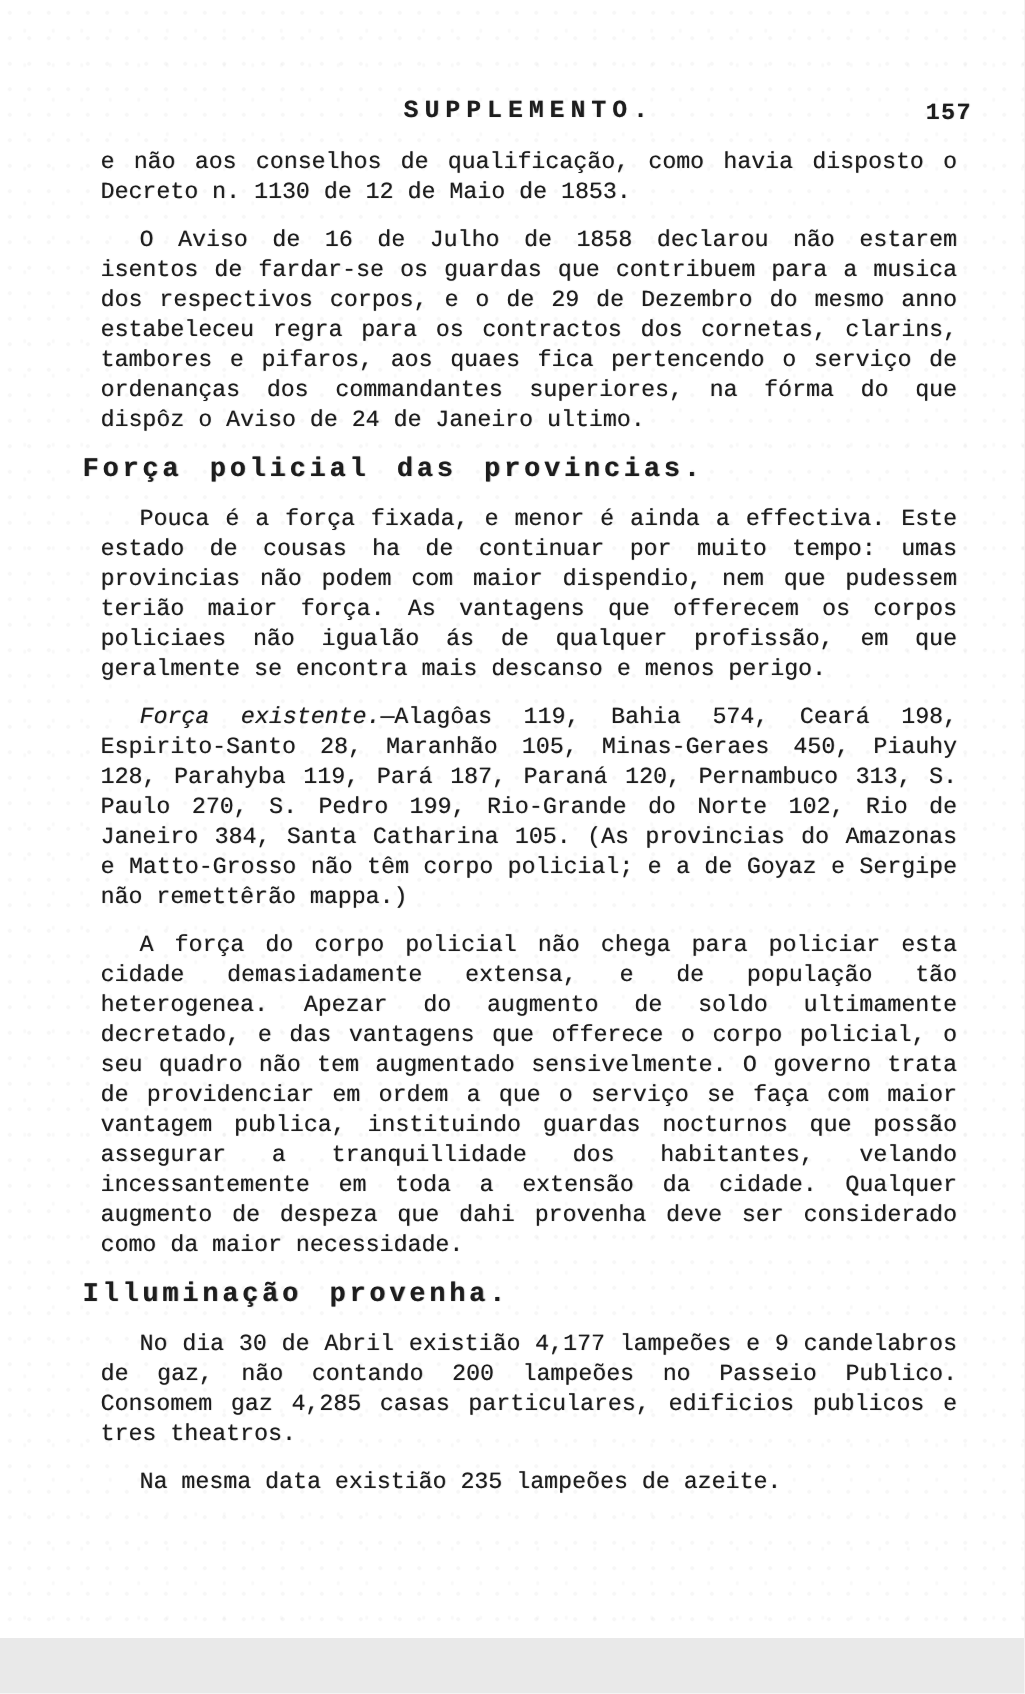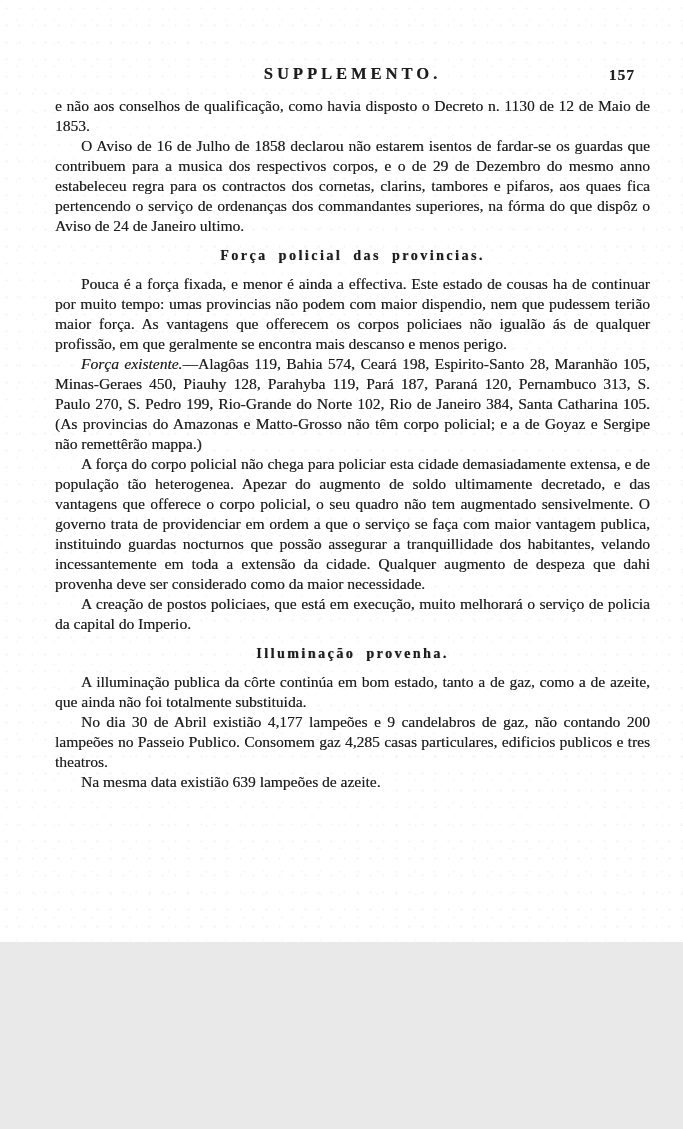--- a/index.html
+++ b/index.html
@@ -4,69 +4,69 @@
 <title>Supplemento — pag. 157</title>
 <style>
   html, body {
     margin: 0;
     padding: 0;
     background: #e9e9e9;
   }
   .page {
     position: relative;
     width: 683px;
-    height: 942px;
+    height: 1092px;
     margin: 0 auto;
     box-sizing: border-box;
     padding: 64px 33px 20px 55px;
     overflow: hidden;
     background-color: #ffffff;
     background-image:
       radial-gradient(rgba(0,0,0,0.030) 1px, transparent 1.3px),
       radial-gradient(rgba(0,0,0,0.022) 1px, transparent 1.3px);
     background-size: 13px 17px, 19px 23px;
     background-position: 0 0, 7px 9px;
     color: #1d1d1d;
-    font-family: Liberation Serif, serif;
+    font-family: Liberation Mono, monospace;
     font-size: 15.5px;
     line-height: 20px;
     text-shadow: 0.3px 0.3px 0.6px rgba(25,25,25,0.55);
   }
   .running-header {
     position: relative;
     text-align: center;
     margin-bottom: 10px;
     height: 22px;
   }
   .head-title {
     font-weight: bold;
     font-size: 16.5px;
     letter-spacing: 4px;
   }
   .page-num {
     position: absolute;
-    right: 15px;
+    right: 2px;
     top: 1px;
     font-weight: bold;
     font-size: 15.5px;
     letter-spacing: 1px;
     text-align: right;
   }
   .body-text p {
-    margin: 0;
+    margin: 12px;
     text-align: justify;
     text-indent: 26px;
   }
   .body-text p.noindent {
     text-indent: 0;
   }
   .section-heading {
     margin: 9px 0 7px 0;
-    text-align: center;
-    font-size: 14px;
+    text-align: left;
+    font-size: 18px;
     font-weight: bold;
     letter-spacing: 2.5px;
     word-spacing: 5px;
     line-height: 22px;
     text-shadow: 0.4px 0.4px 0.7px rgba(25,25,25,0.6);
   }
   .lead-italic {
     font-style: italic;
   }
 </style>
@@ -85,22 +85,20 @@
     <p class="noindent">e não aos conselhos de qualificação, como havia disposto o Decreto n. 1130 de 12 de Maio de 1853.</p>
     <p>O Aviso de 16 de Julho de 1858 declarou não estarem isentos de fardar-se os guardas que contribuem para a musica dos respectivos corpos, e o de 29 de Dezembro do mesmo anno estabeleceu regra para os contractos dos cornetas, clarins, tambores e pifaros, aos quaes fica pertencendo o serviço de ordenanças dos commandantes superiores, na fórma do que dispôz o Aviso de 24 de Janeiro ultimo.</p>
 
     <h2 class="section-heading">Força policial das provincias.</h2>
 
     <p>Pouca é a força fixada, e menor é ainda a effectiva. Este estado de cousas ha de continuar por muito tempo: umas provincias não podem com maior dispendio, nem que pudessem terião maior força. As vantagens que offerecem os corpos policiaes não igualão ás de qualquer profissão, em que geralmente se encontra mais descanso e menos perigo.</p>
     <p><i class="lead-italic">Força existente.</i><span>—Alagôas 119, Bahia 574, Ceará 198, Espirito-Santo 28, Maranhão 105, Minas-Geraes 450, Piauhy 128, Parahyba 119, Pará 187, Paraná 120, Pernambuco 313, S. Paulo 270, S. Pedro 199, Rio-Grande do Norte 102, Rio de Janeiro 384, Santa Catharina 105. (As provincias do Amazonas e Matto-Grosso não têm corpo policial; e a de Goyaz e Sergipe não remettêrão mappa.)</span></p>
 
 
     <p>A força do corpo policial não chega para policiar esta cidade demasiadamente extensa, e de população tão heterogenea. Apezar do augmento de soldo ultimamente decretado, e das vantagens que offerece o corpo policial, o seu quadro não tem augmentado sensivelmente. O governo trata de providenciar em ordem a que o serviço se faça com maior vantagem publica, instituindo guardas nocturnos que possão assegurar a tranquillidade dos habitantes, velando incessantemente em toda a extensão da cidade. Qualquer augmento de despeza que dahi provenha deve ser considerado como da maior necessidade.</p>
-    <p>A creação de postos policiaes, que está em execução, muito melhorará o serviço de policia da capital do Imperio.</p>
 
     <h2 class="section-heading">Illuminação provenha.</h2>
 
-    <p>A illuminação publica da côrte continúa em bom estado, tanto a de gaz, como a de azeite, que ainda não foi totalmente substituida.</p>
     <p>No dia 30 de Abril existião 4,177 lampeões e 9 candelabros de gaz, não contando 200 lampeões no Passeio Publico. Consomem gaz 4,285 casas particulares, edificios publicos e tres theatros.</p>
-    <p>Na mesma data existião 639 lampeões de azeite.</p>
+    <p>Na mesma data existião 235 lampeões de azeite.</p>
 
   </div>
 </div>
 
 </body></html>

